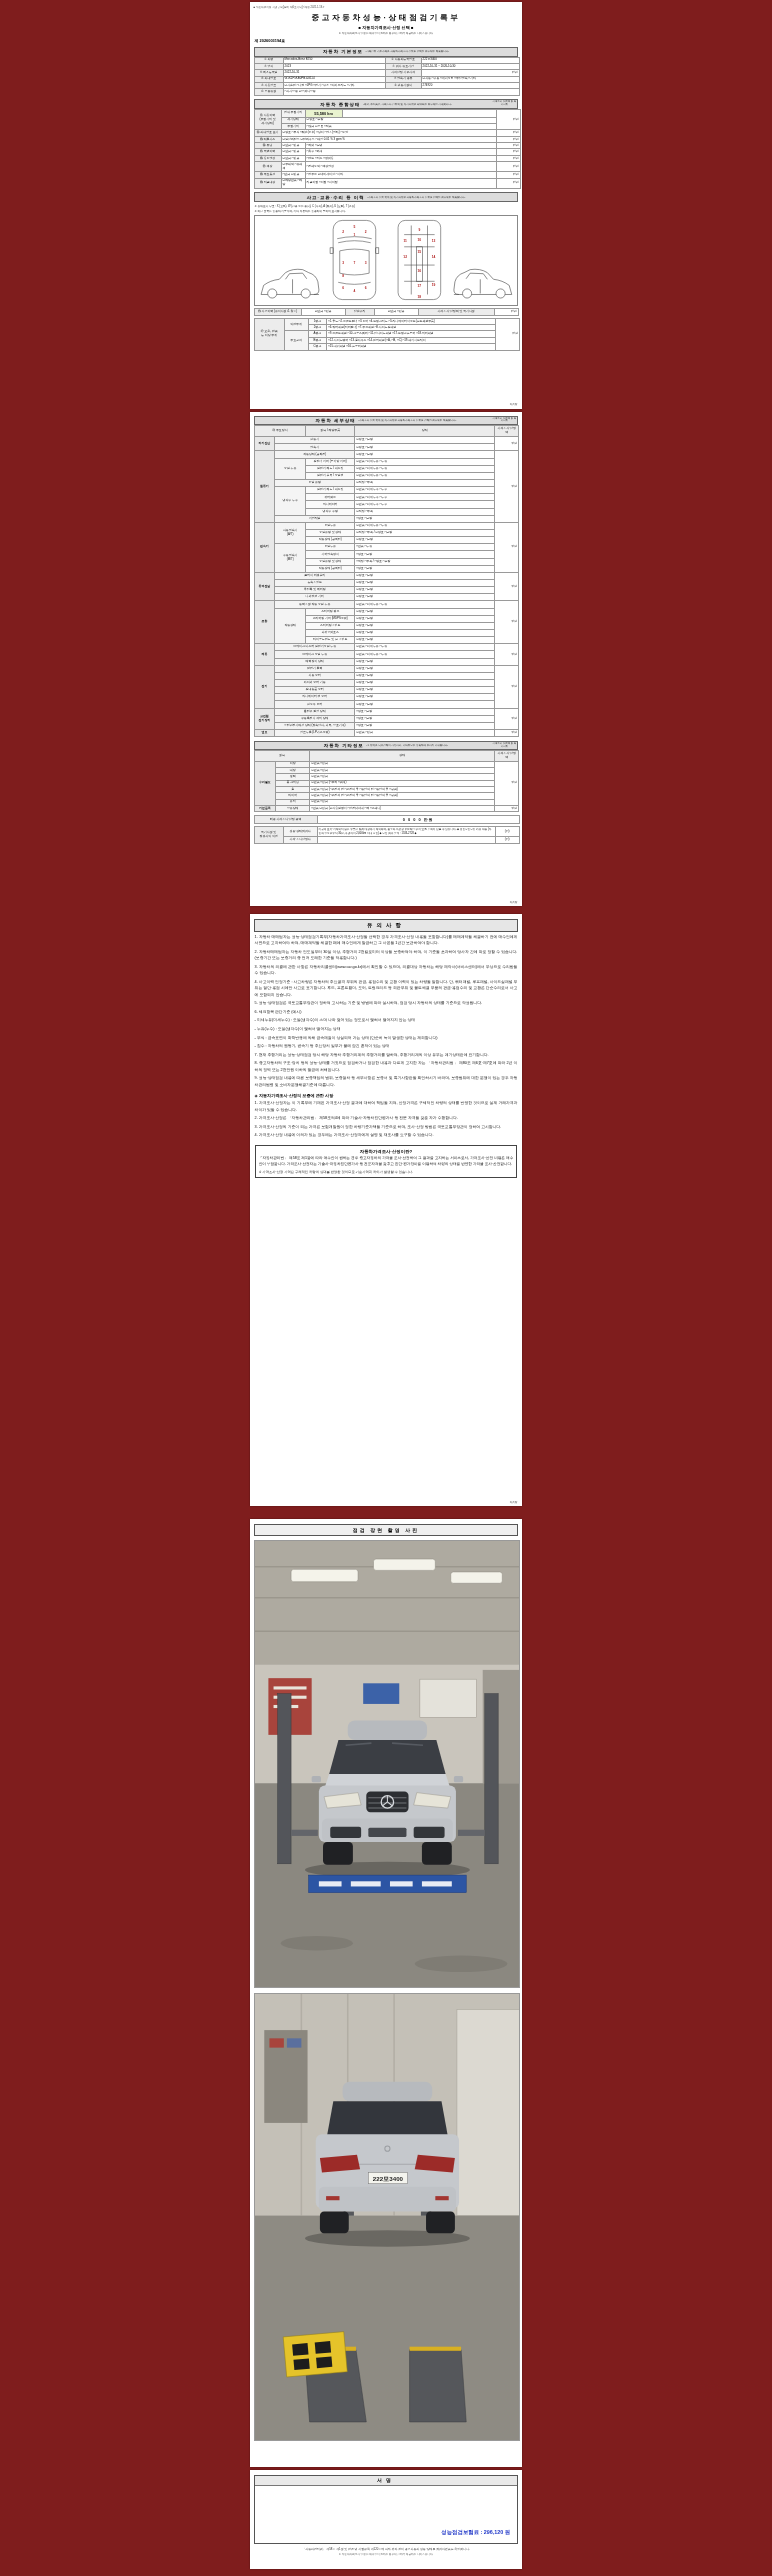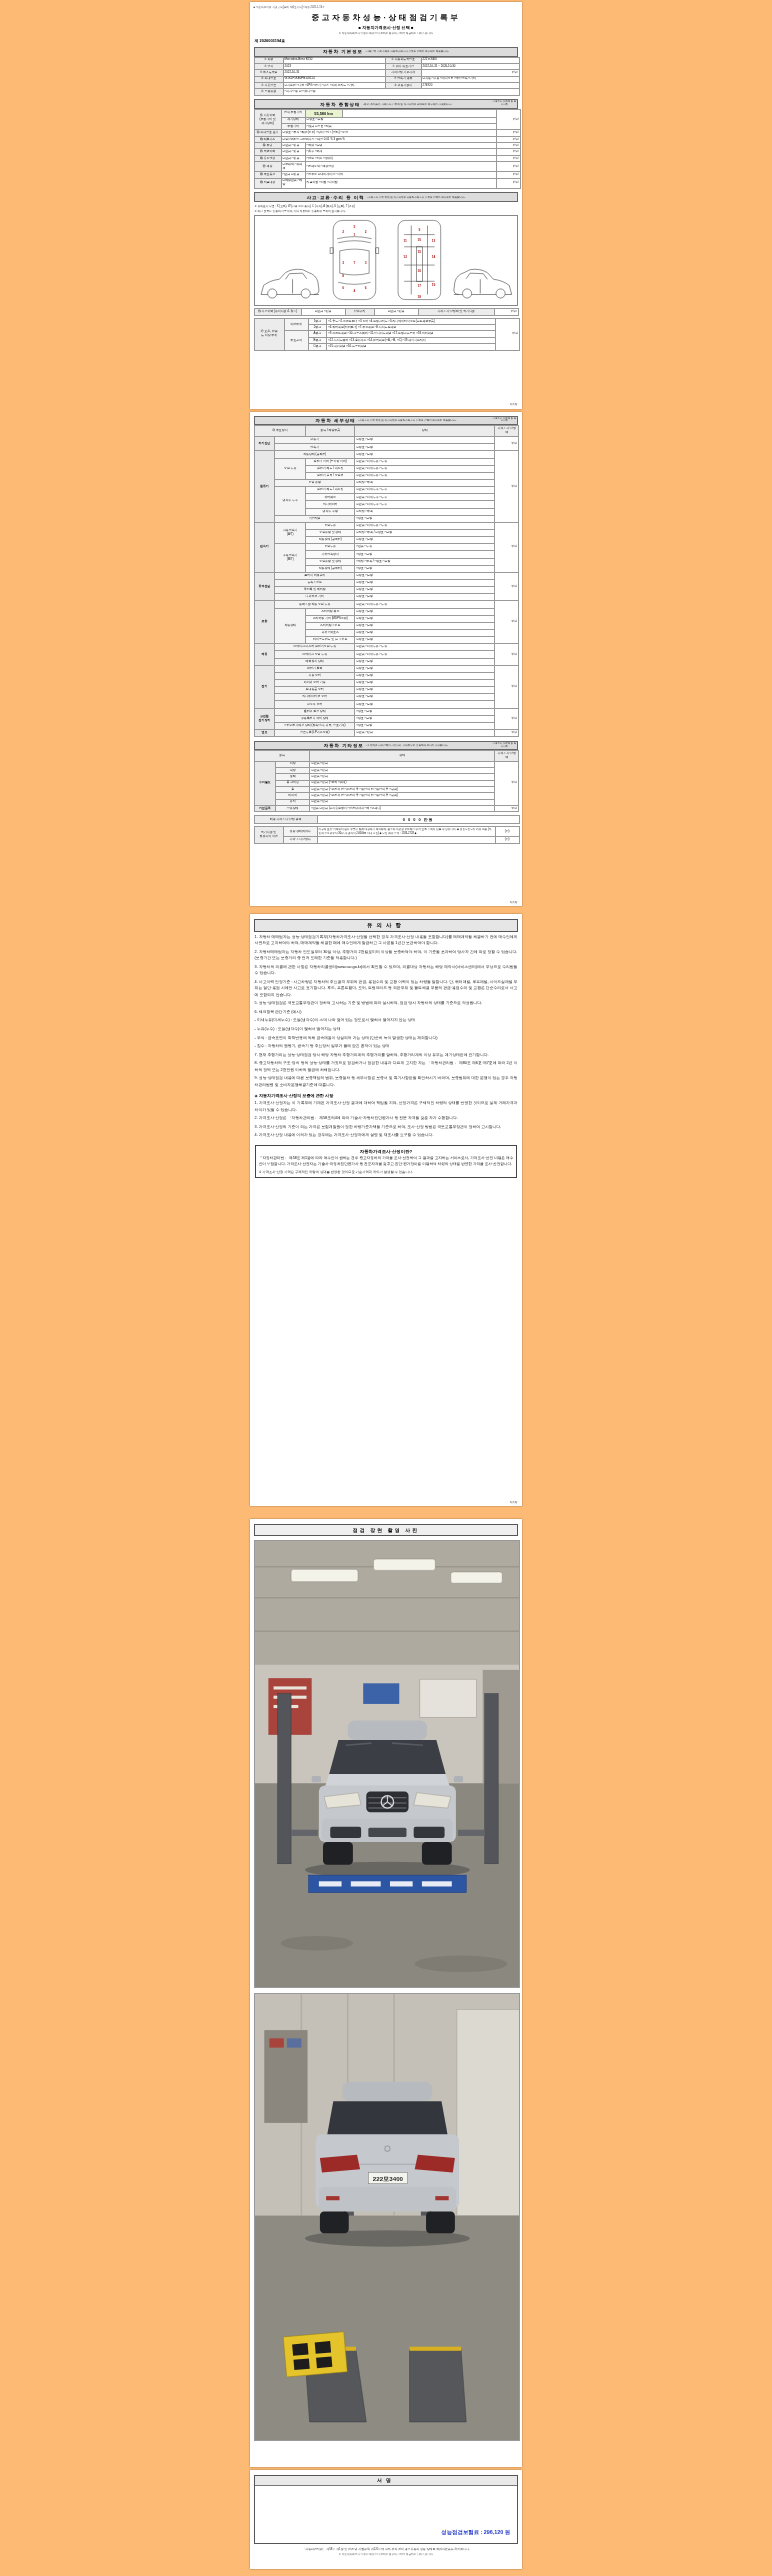--- a/index.html
+++ b/index.html
@@ -1,16 +1,16 @@
 <!DOCTYPE html>
 <html style="font-size:8.2px"><head>
 <meta charset="utf-8">
 <style>
   html,body{margin:0;padding:0;background:#858585;font-family:"Liberation Sans","DejaVu Sans",sans-serif;}
-  .canvas{position:relative;width:773px;height:2576px;background:#fdba74;overflow:hidden;}
+  .canvas{position:relative;width:773px;height:2576px;background:#7f1d1d;overflow:hidden;}
   .page{position:absolute;left:250px;width:272px;background:#fff;box-shadow:0 0 1.5px rgba(0,0,0,.45);box-sizing:border-box;padding:3.6px;}
   .p1{top:1.5px;height:407px;}
   .p2{top:412px;height:494px;}
   .p3{top:914px;height:592px;}
   .p4{top:1519px;height:948px;}
   .p5{top:2470px;height:99px;}
   .formref{font-size:2.6px;color:#444;}
   .title{font-size:7.7px;font-weight:bold;text-align:center;letter-spacing:2.6px;margin-top:4.1px;color:#111;}
   .subtitle{font-size:4.1px;font-weight:bold;text-align:center;margin-top:1.5px;}
   .subnote{font-size:2.6px;text-align:center;color:#333;margin-top:1px;}

